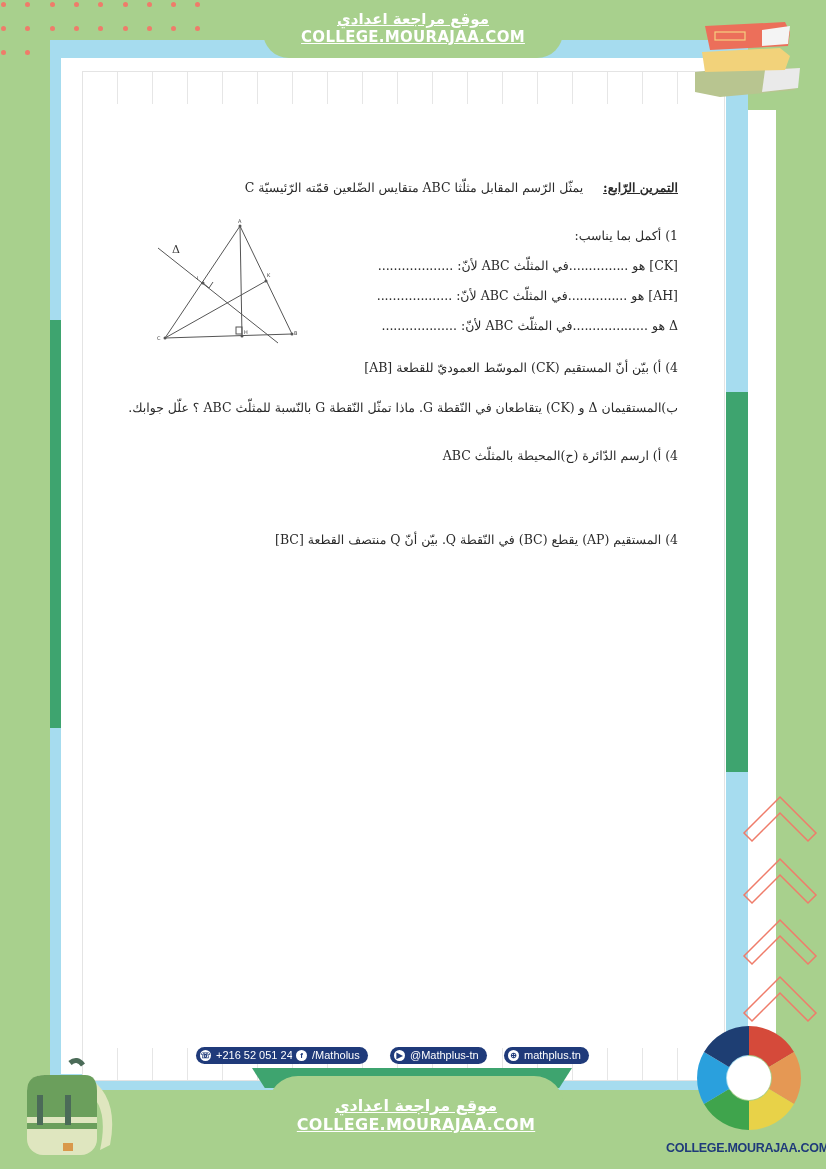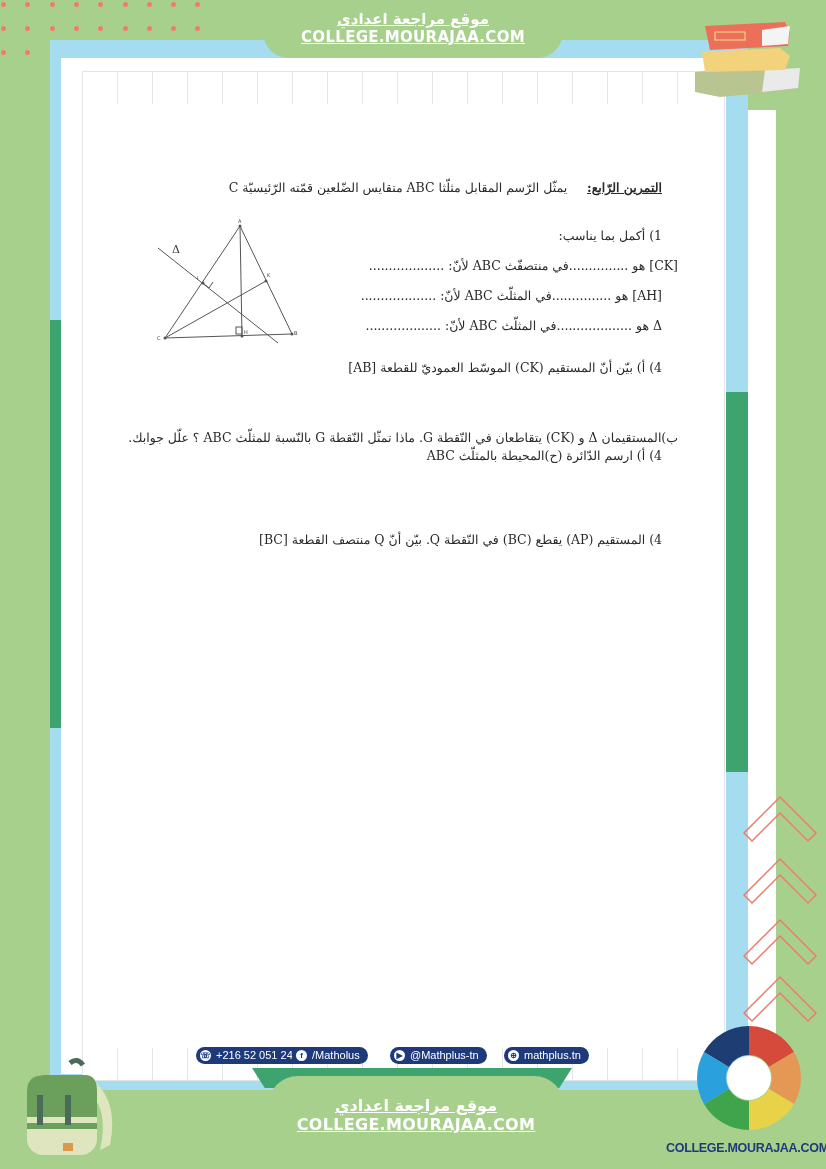--- a/index.html
+++ b/index.html
@@ -16,21 +16,21 @@
   .tick { position:absolute; top:0; width:1px; height:32px; background:#e6e6e6; }
   .page .ticks-b { position:absolute; left:0; bottom:0; right:0; height:32px; }
   .right-strip { position:absolute; left:776px; top:0; width:50px; height:1169px; background:#a8d08d; }
   .right-white { position:absolute; left:748px; top:110px; width:28px; height:930px; background:#fff; }
   .header-pill { position:absolute; left:263px; top:0; width:300px; height:58px; background:#a8d08d; border-radius:0 0 26px 26px; text-align:center; color:#fff; }
   .footer-pill { position:absolute; left:268px; top:1076px; width:296px; height:93px; background:#a8d08d; border-radius:30px 30px 0 0; text-align:center; color:#fff; }
   .footer-green { position:absolute; left:252px; top:1068px; width:320px; height:20px; background:#3ea46f; clip-path:polygon(0 0,100% 0,96% 100%,4% 100%); }
   .pill-ar { font-family:"DejaVu Sans", sans-serif; font-weight:bold; font-size:15px; text-decoration:underline; direction:rtl; }
   .pill-en { font-family:"DejaVu Sans", sans-serif; font-weight:bold; font-size:15px; text-decoration:underline; letter-spacing:0.3px; }
   .content { position:absolute; color:#2a2a2a; font-family:"DejaVu Serif", serif; direction:rtl; }
-  .line { position:absolute; right:16px; white-space:nowrap; font-size:12.5px; }
+  .line { position:absolute; right:0; white-space:nowrap; font-size:12.5px; }
   .title-u { text-decoration:underline; font-weight:bold; }
   .social { position:absolute; top:1047px; height:17px; border-radius:9px; background:#1f3a7a; color:#fff; font-family:"Liberation Sans", sans-serif; font-size:11px; line-height:17px; padding:0 8px 0 4px; display:flex; align-items:center; gap:5px; }
   .social .ic { width:11px; height:11px; border-radius:50%; background:#fff; color:#1f3a7a; font-size:8px; line-height:11px; text-align:center; font-weight:bold; }
   .chev { position:absolute; left:738px; width:84px; height:60px; }
   .logo-text { position:absolute; left:666px; top:1141px; width:160px; font-family:"Liberation Sans", sans-serif; font-weight:bold; font-size:12.5px; color:#1f3a7a; text-align:center; letter-spacing:-0.3px; }
 </style>
 </head>
 <body>
 
 <div class="dots" id="dots">
@@ -110,25 +110,25 @@
   </div>
 </div>
 
 <div class="content" style="left:150px; top:170px; width:528px; height:400px;">
   <div class="line" style="top:10px;">
     <span class="title-u">التمرين الرّابع:</span>
     &nbsp;&nbsp;&nbsp;
     <span>يمثّل الرّسم المقابل مثلّثا ABC متقايس الضّلعين قمّته الرّئيسيّة C</span>
   </div>
   <div class="line" style="top:58px;">1) أكمل بما يناسب:</div>
-  <div class="line" style="top:88px; right:0;">[CK] هو ...............في منتصفّث ABC لأنّ: ...................</div>
+  <div class="line" style="top:88px; right:0;">[CK] هو ...............في المثلّث ABC لأنّ: ...................</div>
   <div class="line" style="top:148px;">Δ هو ...................في المثلّث ABC لأنّ: ...................</div>
   <div class="line" style="top:118px;">[AH] هو ...............في المثلّث ABC لأنّ: ...................</div>
   <div class="line" style="top:190px;">4)  أ) بيّن أنّ المستقيم (CK) الموسّط العموديّ للقطعة [AB]</div>
-  <div class="line" style="top:230px; right:0;margin-top:30px;">ب)المستقيمان Δ و (CK) يتقاطعان في النّقطة G.  ماذا تمثّل النّقطة G بالنّسبة  للمثلّث ABC ؟ علّل جوابك.</div>
+  <div class="line" style="top:230px; right:0;">ب)المستقيمان Δ و (CK) يتقاطعان في النّقطة G.  ماذا تمثّل النّقطة G بالنّسبة  للمثلّث ABC ؟ علّل جوابك.</div>
   <div class="line" style="top:278px;">4)  أ) ارسم الدّائرة (ح)المحيطة بالمثلّث ABC</div>
   <div class="line" style="top:362px;">4) المستقيم (AP) يقطع (BC) في النّقطة Q.  بيّن أنّ Q منتصف القطعة [BC]</div>
 </div>
 
 <svg class="abs" style="left:150px; top:215px;" width="150" height="130" viewBox="0 0 150 130">
   <g stroke="#555" stroke-width="1" fill="none">
     <polygon points="90,11 142,119 15,123"></polygon>
     <line x1="90" y1="11" x2="92" y2="121"></line>
     <line x1="15" y1="123" x2="116" y2="66"></line>
     <line x1="8" y1="33" x2="128" y2="128"></line>

